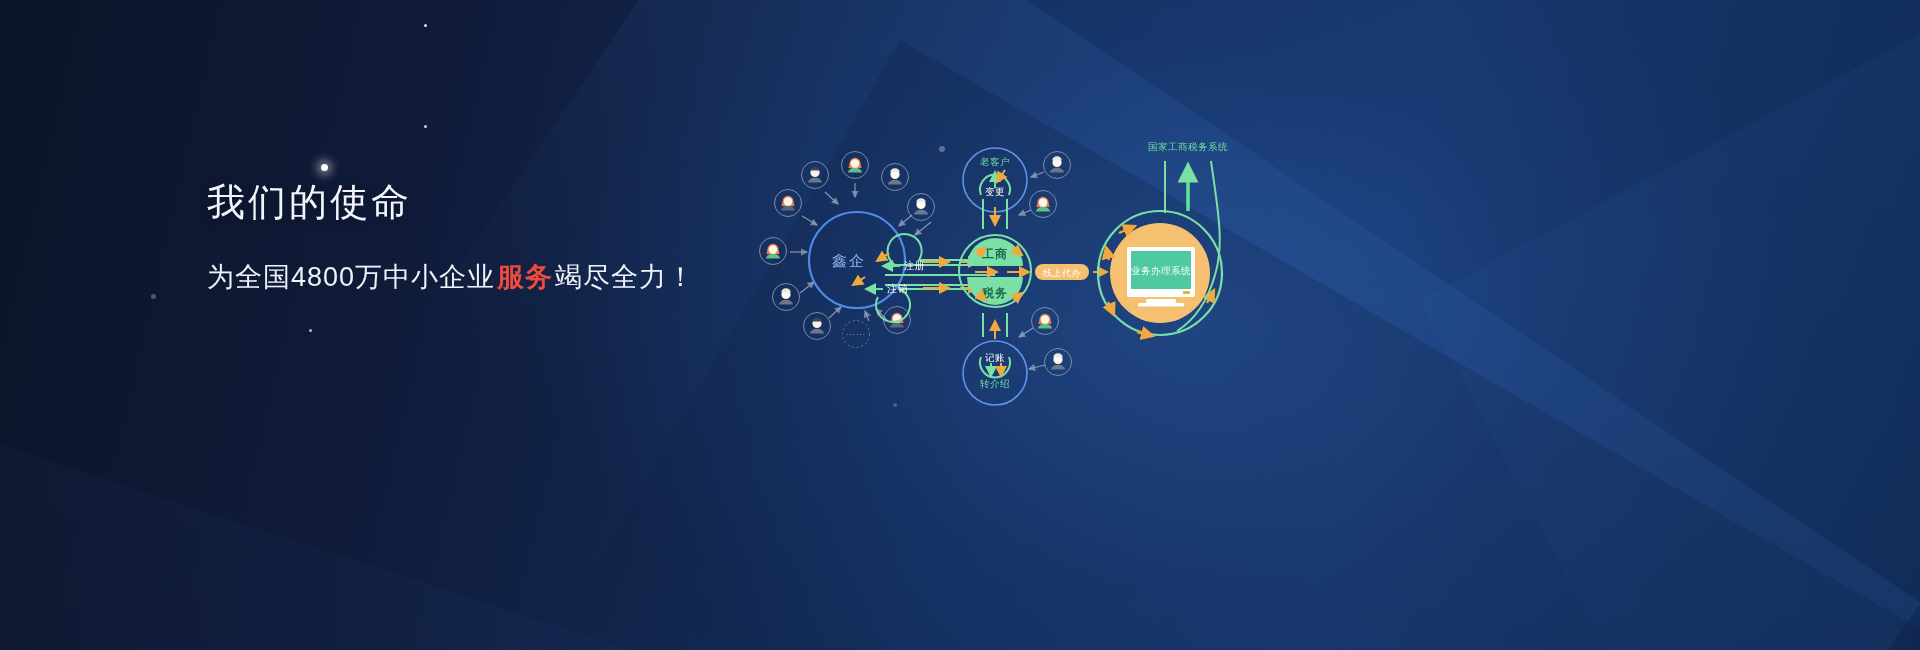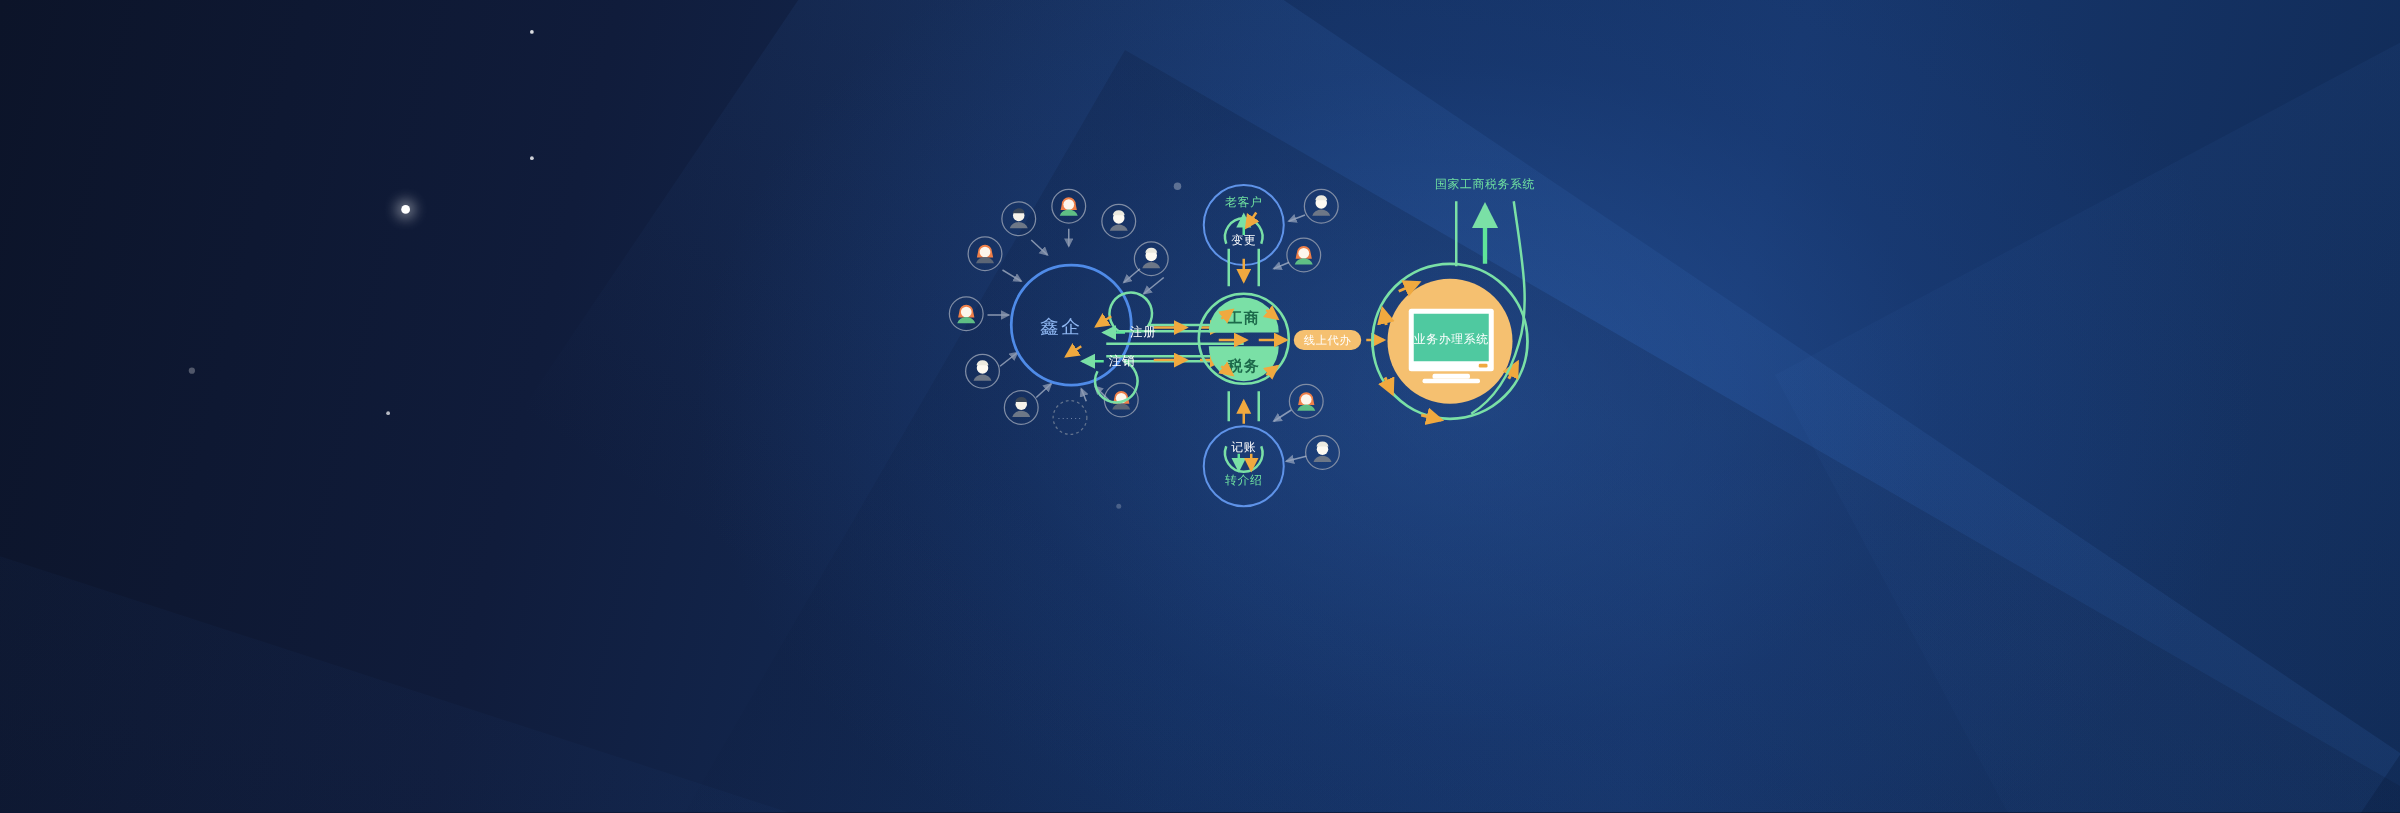--- a/index.html
+++ b/index.html
@@ -71,20 +71,24 @@
   <div class="facet f4"></div>
 
   <div class="dot" style="left:424px;top:24px;width:3px;height:3px;opacity:.85;"></div>
   <div class="dot" style="left:424px;top:125px;width:3px;height:3px;opacity:.8;"></div>
   <div class="dot glow" style="left:321px;top:164px;width:7px;height:7px;"></div>
   <div class="dot" style="left:309px;top:329px;width:3px;height:3px;opacity:.7;"></div>
   <div class="dot" style="left:151px;top:294px;width:5px;height:5px;opacity:.28;"></div>
   <div class="dot" style="left:939px;top:146px;width:6px;height:6px;opacity:.30;"></div>
   <div class="dot" style="left:893px;top:403px;width:4px;height:4px;opacity:.22;"></div>
 
+  <div id="copy">
+    <div id="mission-title">我们的使命</div>
+    <div id="mission-sub"><span>为全国4800万中小企业</span><span class="hl">服务</span><span>竭尽全力！</span></div>
+  </div>
 
   <div id="diagram">
   <svg width="520" height="300" viewBox="0 0 520 300" xmlns="http://www.w3.org/2000/svg">
     <defs>
       <marker id="agr" markerWidth="7" markerHeight="7" refX="5" refY="3" orient="auto">
         <path d="M0,0 L6,3 L0,6 z" fill="#d9dde6" opacity=".75"></path>
       </marker>
       <marker id="aor" markerWidth="7" markerHeight="7" refX="5" refY="3" orient="auto">
         <path d="M0,0 L6,3 L0,6 z" fill="#f0a93f"></path>
       </marker>

